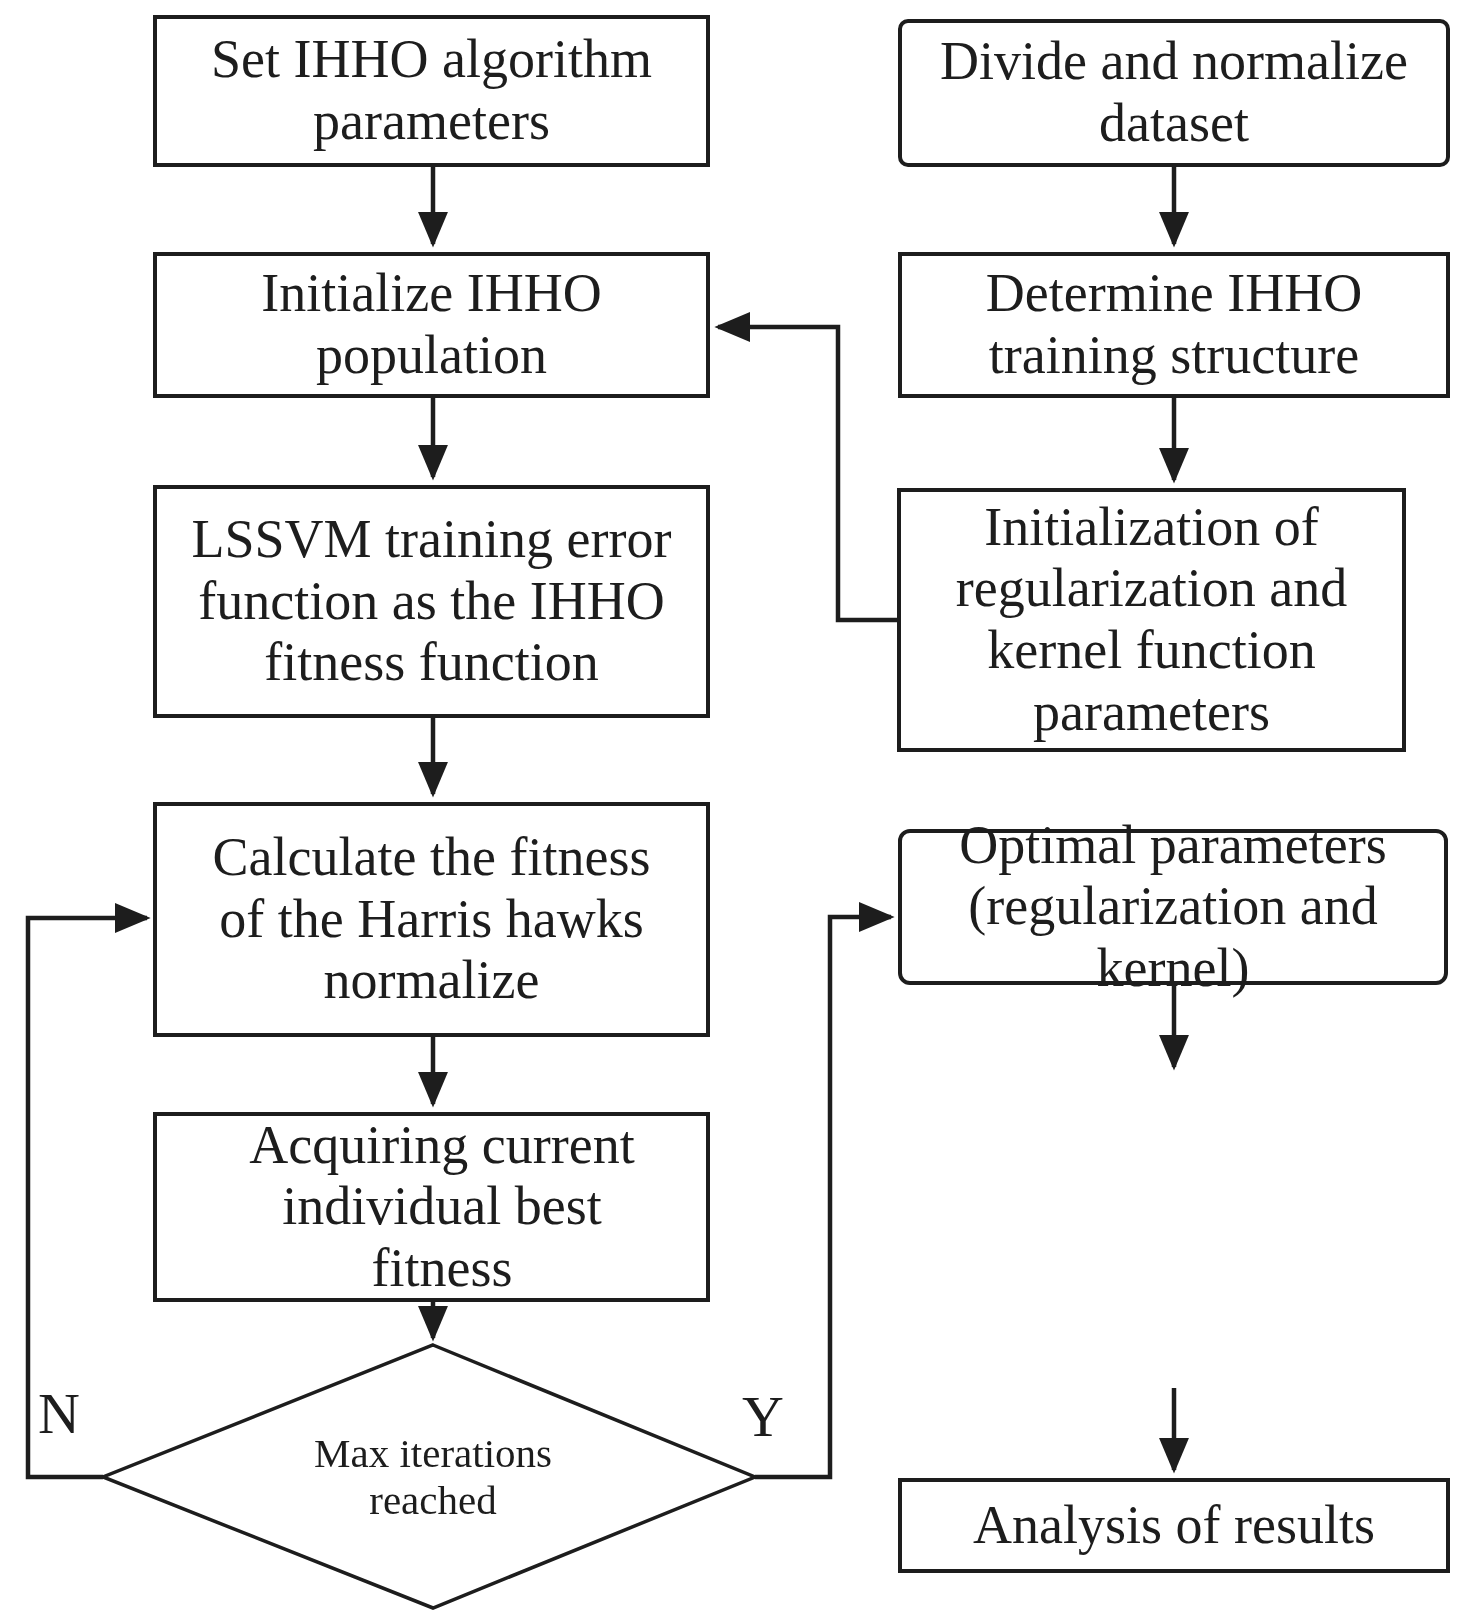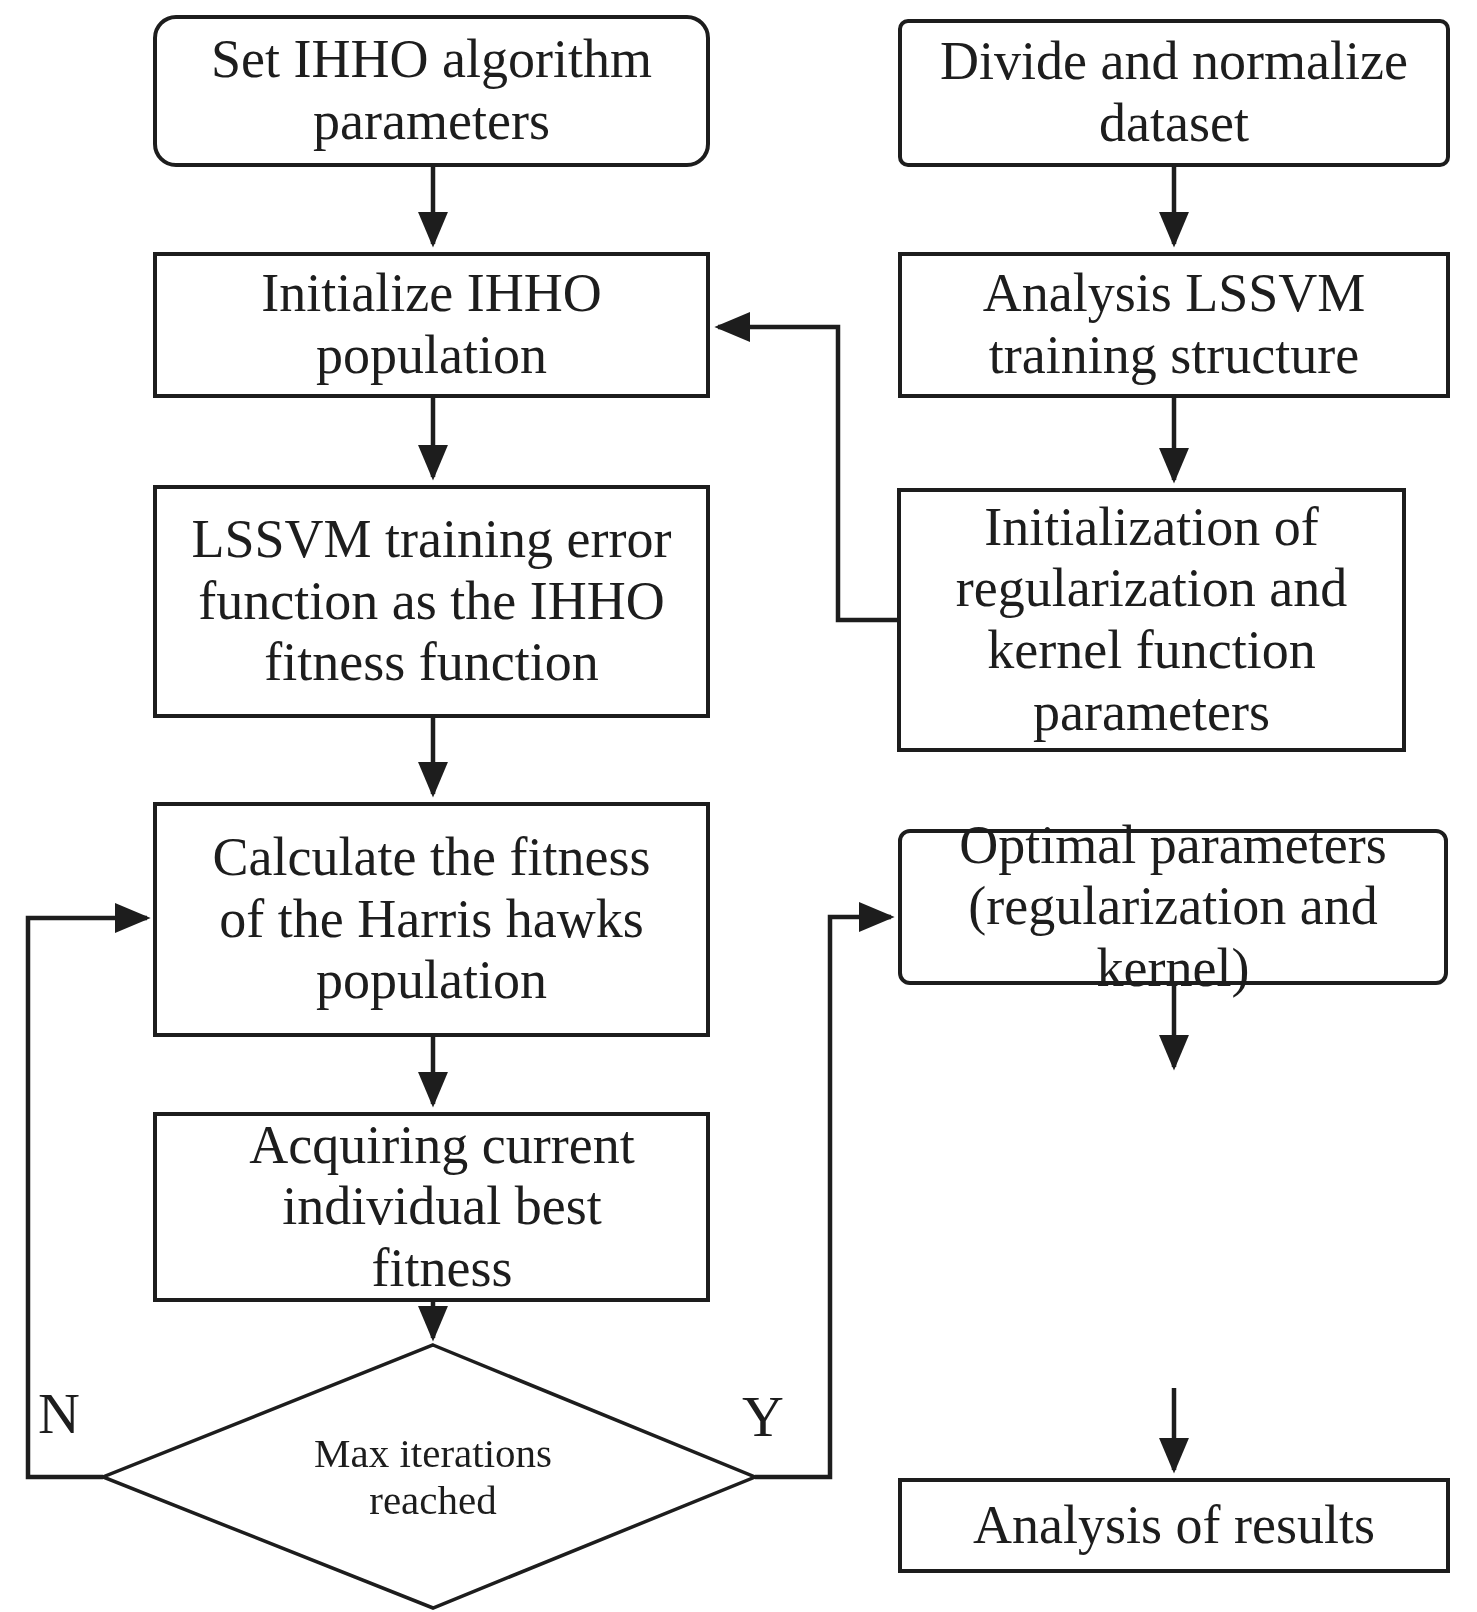--- a/index.html
+++ b/index.html
@@ -31,21 +31,21 @@
     display: flex;
     align-items: center;
     justify-content: center;
     text-align: center;
     white-space: pre-line;
     font-size: 54px;
     line-height: 1.14;
     padding: 4px 10px;
   }
   
-  .b1 { left: 153px; top: 15px;   width: 557px; height: 152px; border-radius: 23px; }
+  .b1 { left: 153px; top: 15px;   width: 557px; height: 152px; }
   .b2 { left: 153px; top: 252px;  width: 557px; height: 146px; }
   .b3 { left: 153px; top: 485px;  width: 557px; height: 233px; }
   .b4 { left: 153px; top: 802px;  width: 557px; height: 235px; }
   .b5 { left: 153px; top: 1112px; width: 557px; height: 190px; padding-left: 31px; }
   
   .r1 { left: 898px; top: 19px;   width: 552px; height: 148px; border-radius: 10px; }
   .r2 { left: 898px; top: 252px;  width: 552px; height: 146px; }
   .r3 { left: 897px; top: 488px;  width: 509px; height: 264px; }
   .r4 { left: 898px; top: 829px;  width: 550px; height: 156px; border-radius: 12px; }
   .r5 { left: 898px; top: 1075px; width: 550px; height: 313px; }
@@ -107,33 +107,33 @@
 
   <div class="node b1">Set IHHO algorithm
 parameters</div>
   <div class="node b2">Initialize IHHO
 population</div>
   <div class="node b3">LSSVM training error
 function as the IHHO
 fitness function</div>
   <div class="node b4">Calculate the fitness
 of the Harris hawks
-population</div>
+normalize</div>
   <div class="node b5">Acquiring current
 individual best
 fitness</div>
 
   <div class="diamond-label">Max iterations
 reached</div>
   <span class="branch-label n-label">N</span>
   <span class="branch-label y-label">Y</span>
 
   <div class="node r1">Divide and normalize
 dataset</div>
-  <div class="node r2">Analysis LSSVM
+  <div class="node r2">Determine IHHO
 training structure</div>
   <div class="node r3">Initialization of
 regularization and
 kernel function
 parameters</div>
   <div class="node r4">Optimal parameters
 (regularization and
 kernel)</div>
   <div class="node r6">Analysis of results</div>
 

